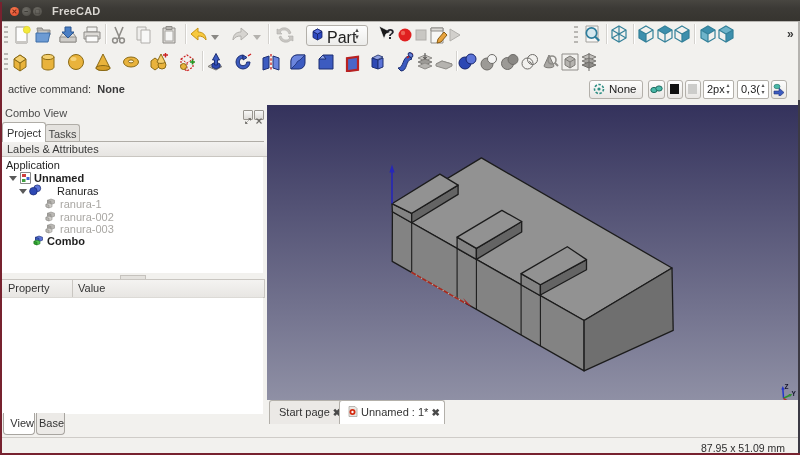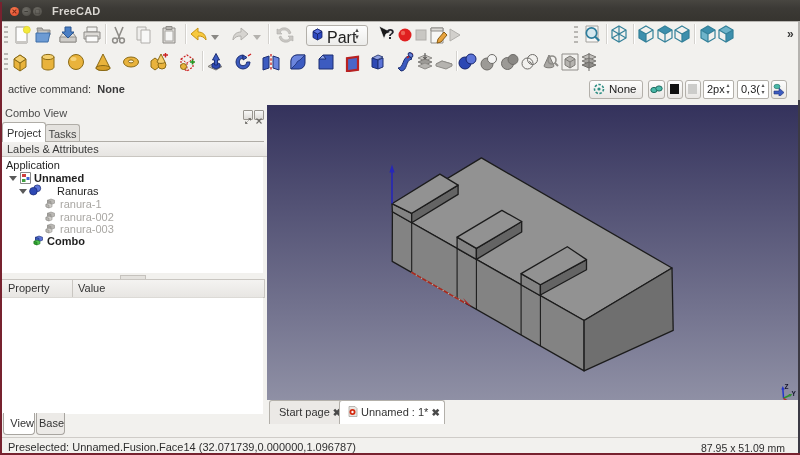--- a/index.html
+++ b/index.html
@@ -492,20 +492,19 @@
   <div class="abs" id="tabstrip">
     <div class="mtab" style="left:5px;width:63px;white-space:nowrap;background:#ebe9e6;line-height:23px;padding-left:9px">Start page <b style="color:#4a4a4a;font-size:10px">✖</b></div>
     <div class="mtab" style="left:75px;width:96px;white-space:nowrap;background:#fff;line-height:23px;padding-left:8px"><svg width="10" height="11" viewBox="0 0 10 11" style="vertical-align:-1px">
           <path d="M1 .5h6l2 2v8H1z" fill="#e8e6e2" stroke="#a09e9a" stroke-width=".7"></path>
           <circle cx="4.5" cy="6" r="3" fill="#d42a10"></circle>
           <circle cx="4.5" cy="6" r="1.2" fill="#fff"></circle>
         </svg> Unnamed : 1* <b style="color:#4a4a4a;font-size:10px">✖</b></div>
   </div>
 
   <div class="abs" id="statusbar"></div>
-  <div class="abs" id="stattxt">Preselected: Unnamed.Fusion.Face14 (32.071739,0.000000,1.096787)</div>
   <div class="abs" id="statr">87.95 x 51.09 mm</div>
 
   <div class="abs" id="bl"></div>
   <div class="abs" id="bb"></div>
   <div class="abs" id="br"></div>
   <div class="abs" id="br2"></div>
 </div>
 
 </body></html>

